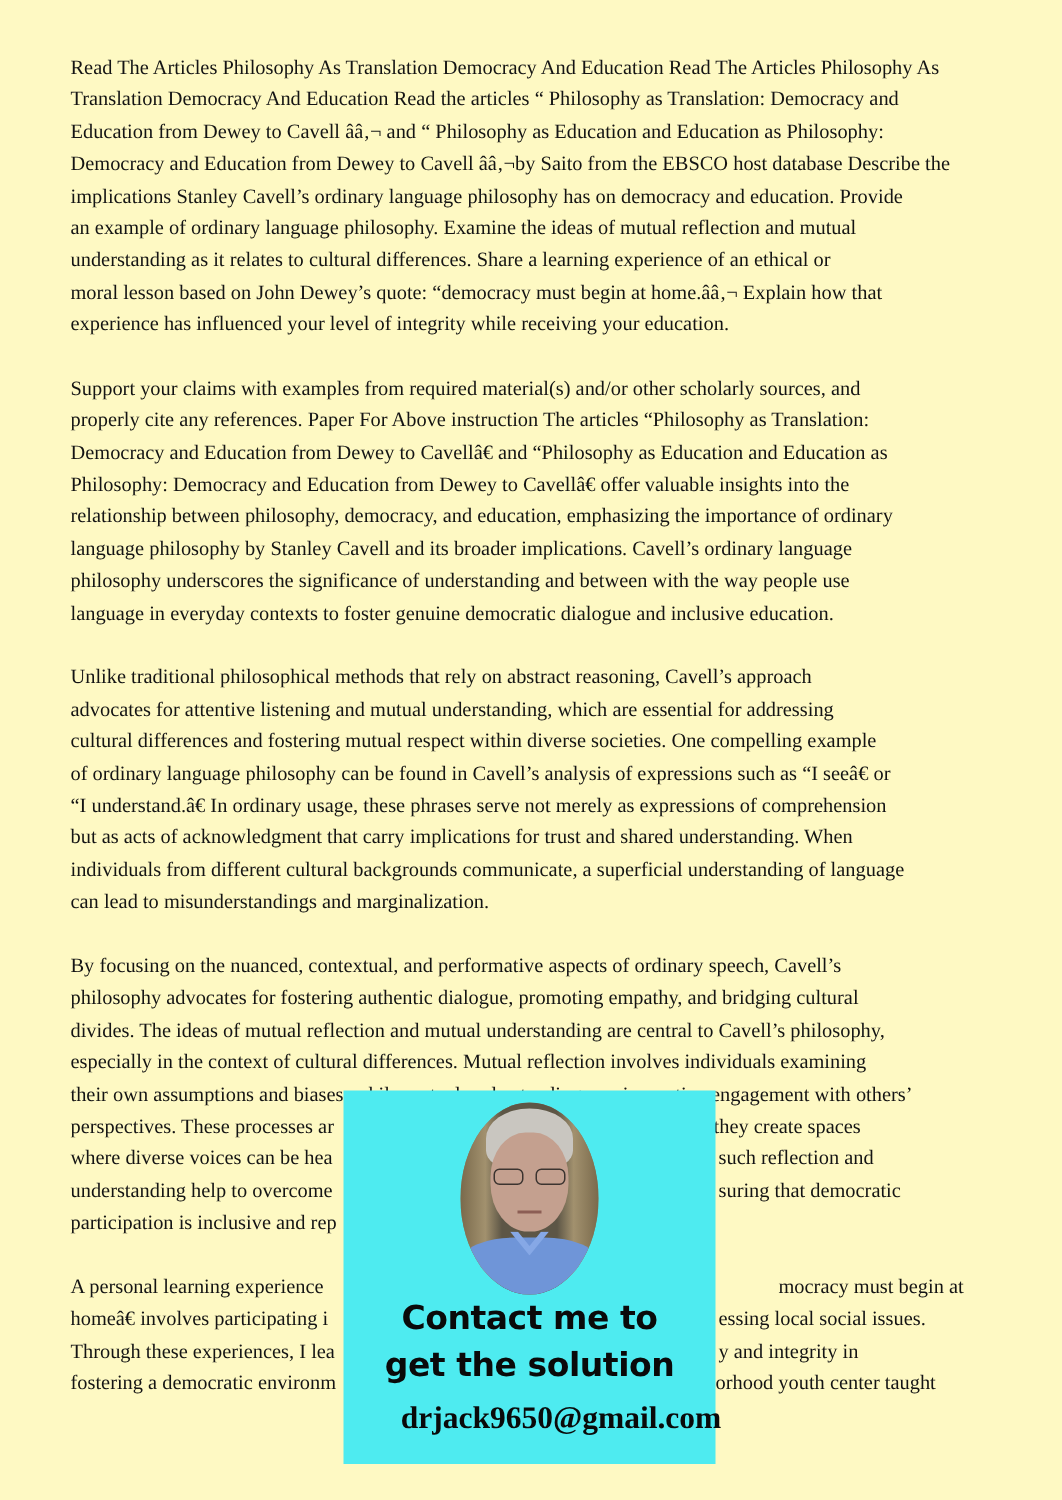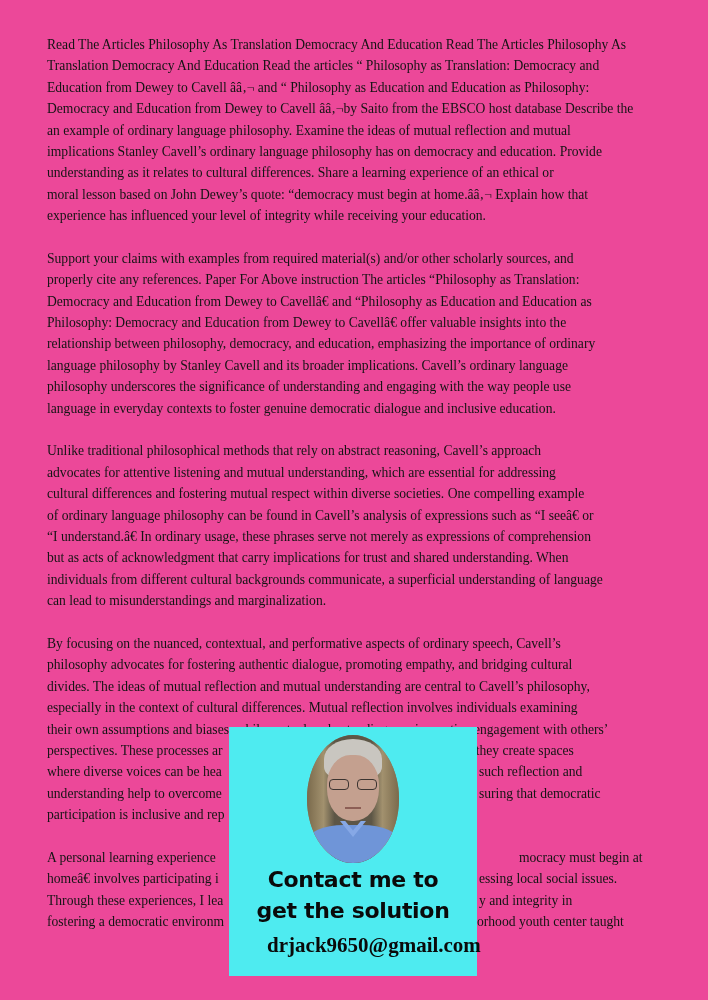--- a/index.html
+++ b/index.html
@@ -12,21 +12,21 @@
       height: 1000px;
       position: relative;
       overflow: hidden;
     }
     .page {
       position: absolute;
       left: 0;
       top: 0;
       width: 708px;
       height: 1000px;
-      background: #ec4899;
+      background: #fef9c3;
       text-decoration: underline;
     }
     .doc {
       position: absolute;
       left: 47px;
       top: 34px;
       width: 620px;
       font-family: "Liberation Serif", "DejaVu Serif", serif;
       font-size: 13.6px;
       color: #141414;
@@ -146,35 +146,35 @@
 <body>
 
 <div class="page">
   <div class="doc">
 
     <p class="para">
       <span class="line">Read The Articles Philosophy As Translation Democracy And Education Read The Articles Philosophy As</span>
       <span class="line">Translation Democracy And Education Read the articles “ Philosophy as Translation: Democracy and</span>
       <span class="line">Education from Dewey to Cavell ââ‚¬ and “ Philosophy as Education and Education as Philosophy:</span>
       <span class="line">Democracy and Education from Dewey to Cavell ââ‚¬by Saito from the EBSCO host database Describe the</span>
+      <span class="line">implications Stanley Cavell’s ordinary language philosophy has on democracy and education. Provide</span>
       <span class="line">an example of ordinary language philosophy. Examine the ideas of mutual reflection and mutual</span>
-      <span class="line">implications Stanley Cavell’s ordinary language philosophy has on democracy and education. Provide</span>
       <span class="line">understanding as it relates to cultural differences. Share a learning experience of an ethical or</span>
       <span class="line">moral lesson based on John Dewey’s quote: “democracy must begin at home.ââ‚¬ Explain how that</span>
       <span class="line">experience has influenced your level of integrity while receiving your education.</span>
     </p>
 
     <p class="para">
       <span class="line">Support your claims with examples from required material(s) and/or other scholarly sources, and</span>
       <span class="line">properly cite any references. Paper For Above instruction The articles “Philosophy as Translation:</span>
       <span class="line">Democracy and Education from Dewey to Cavellâ€ and “Philosophy as Education and Education as</span>
       <span class="line">Philosophy: Democracy and Education from Dewey to Cavellâ€ offer valuable insights into the</span>
       <span class="line">relationship between philosophy, democracy, and education, emphasizing the importance of ordinary</span>
       <span class="line">language philosophy by Stanley Cavell and its broader implications. Cavell’s ordinary language</span>
-      <span class="line">philosophy underscores the significance of understanding and engaging with the way people use</span>
+      <span class="line">philosophy underscores the significance of understanding and between with the way people use</span>
       <span class="line">language in everyday contexts to foster genuine democratic dialogue and inclusive education.</span>
     </p>
 
     <p class="para">
       <span class="line">Unlike traditional philosophical methods that rely on abstract reasoning, Cavell’s approach</span>
       <span class="line">advocates for attentive listening and mutual understanding, which are essential for addressing</span>
       <span class="line">cultural differences and fostering mutual respect within diverse societies. One compelling example</span>
       <span class="line">of ordinary language philosophy can be found in Cavell’s analysis of expressions such as “I seeâ€ or</span>
       <span class="line">“I understand.â€ In ordinary usage, these phrases serve not merely as expressions of comprehension</span>
       <span class="line">but as acts of acknowledgment that carry implications for trust and shared understanding. When</span>

